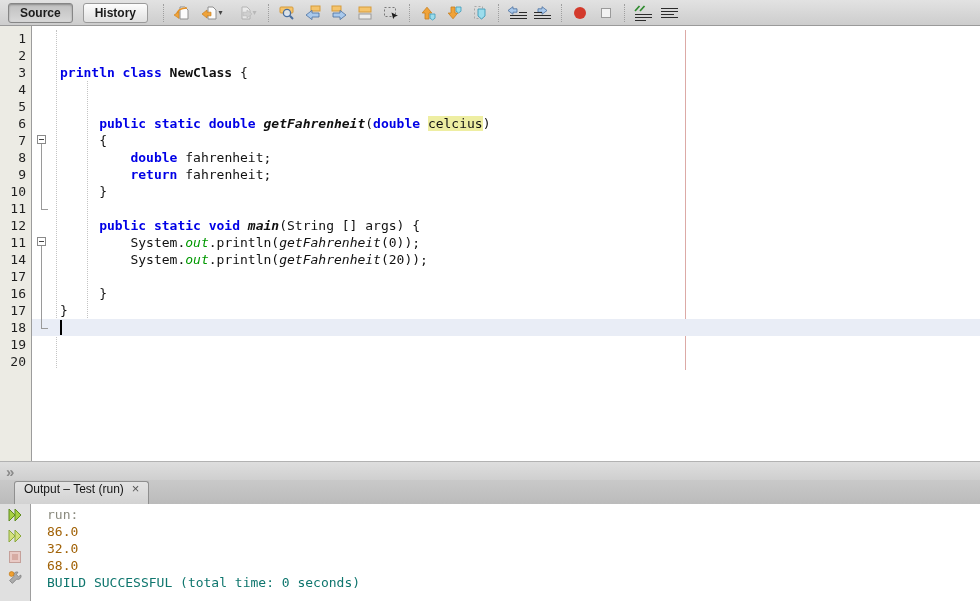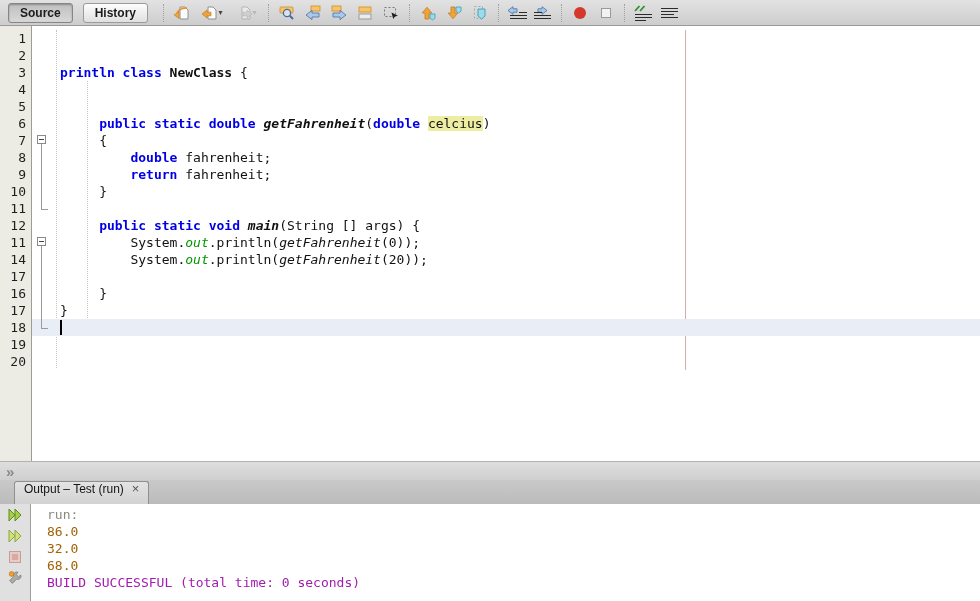--- a/index.html
+++ b/index.html
@@ -66,21 +66,21 @@
   .outtab .x { color: #555; font-size: 13px; line-height: 1; }
   .outbody { position: absolute; top: 504px; left: 0; width: 980px; height: 97px;
              display: flex; background: #fff; }
   .rail { width: 31px; flex: none; background: #e0e0e0; border-right: 1px solid #9e9e9e;
           padding-top: 3px; display: flex; flex-direction: column; align-items: center; }
   .rail .ricon { width: 16px; height: 16px; margin-bottom: 5px; }
   .outtext { padding: 2px 0 4px 16px; }
   .outline { height: 17px; font: 13px/17px "DejaVu Sans Mono", monospace; white-space: pre; }
   .o-muted { color: #8a8a7e; }
   .o-plain { color: #a16207; }
-  .o-success { color: #a21caf; }
+  .o-success { color: #0f766e; }
 </style>
 </head>
 <body>
 
 <div class="window">
 
   <div class="toolbar">
     <span class="srctab active">Source</span>
     <span class="srctab inactive">History</span>
     <span class="tsep"></span>

